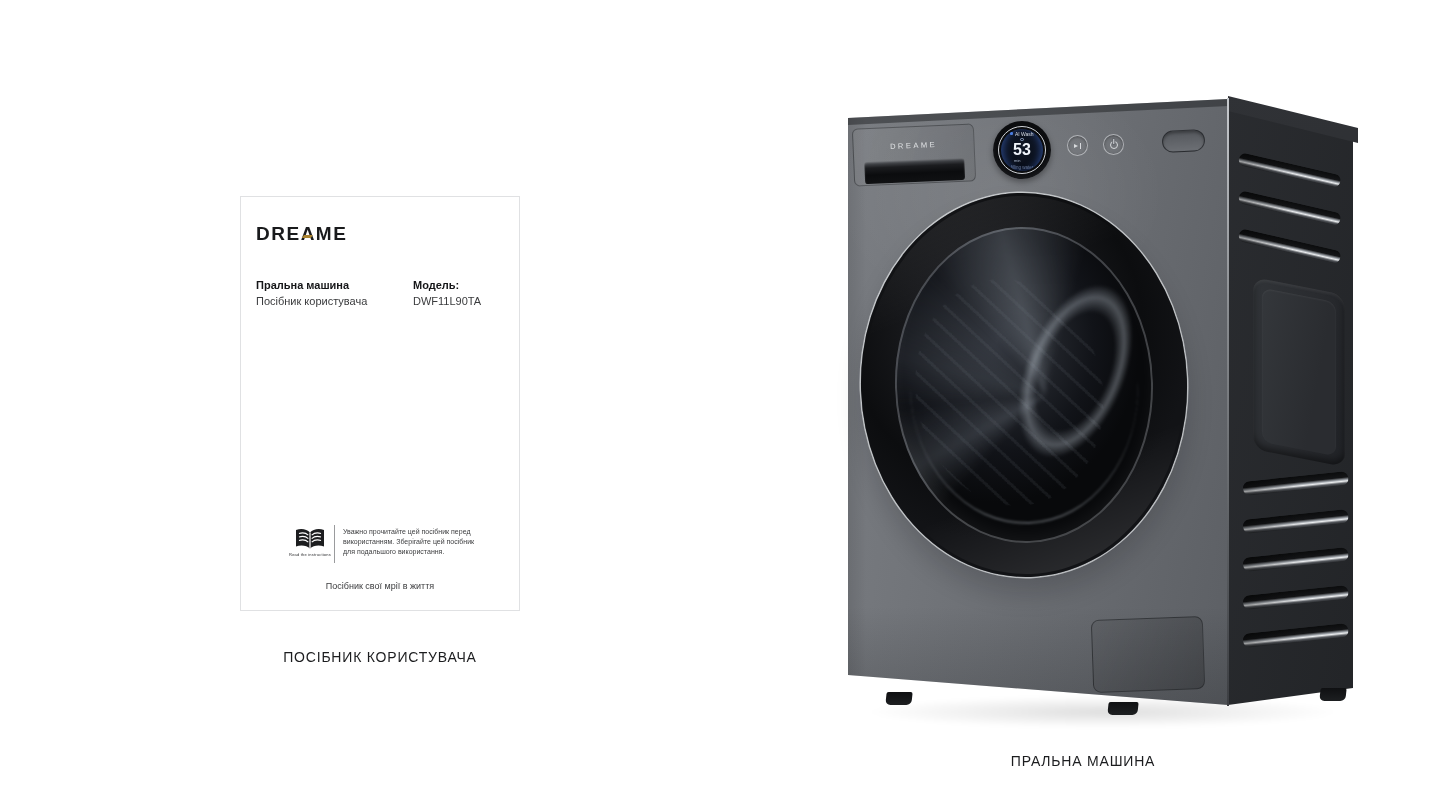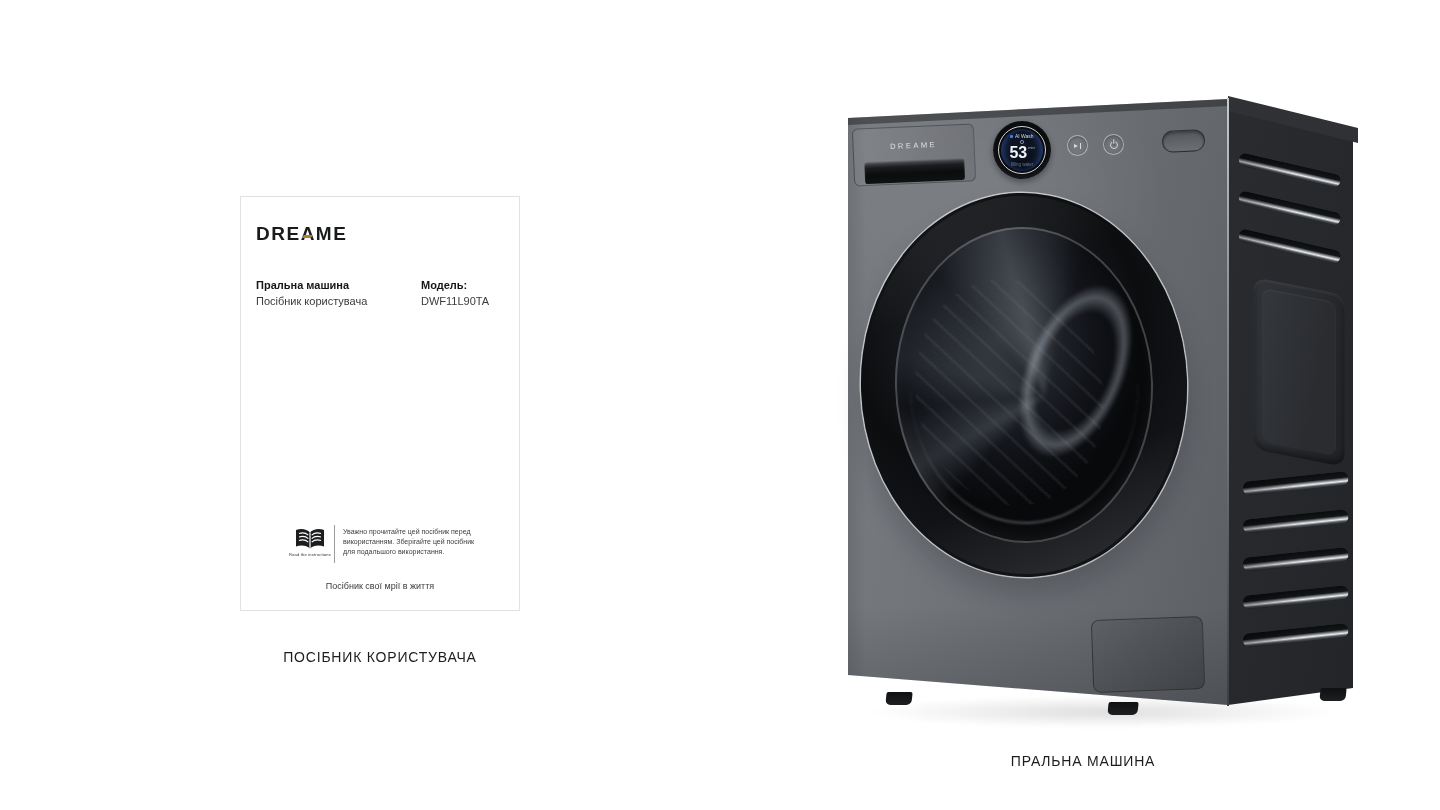--- a/index.html
+++ b/index.html
@@ -10,21 +10,21 @@
   
   .manual-card { position:absolute; left:240px; top:196px; width:280px; height:415px;
     background:#ffffff; border:1px solid #e0e1e3; }
   .logo { position:absolute; left:15px; top:26px; font-size:19px; font-weight:700;
     letter-spacing:1.5px; color:#191a1c; display:flex; }
   .logo-a { position:relative; display:inline-block; }
   .logo-accent { position:absolute; left:2px; top:56%; width:9px; height:2.5px;
     background:#a9822f; transform:skewX(-35deg); }
   .prod-col { position:absolute; top:82px; }
   .col1 { left:15px; }
-  .col2 { left:172px;margin-left:8px; }
+  .col2 { left:172px; }
   .prod-title { font-size:11px; font-weight:700; color:#151618; }
   .prod-sub { font-size:11px; color:#3a3b3d; margin-top:4px; }
   .card-footer { position:absolute; left:0; top:326px; width:100%; }
   .book-wrap { position:absolute; left:48px; top:4px; width:42px; text-align:center; }
   .book-icon { display:block; margin:0 auto; }
   .book-caption { font-size:4px; color:#2a2b2d; margin-top:1px; letter-spacing:0.2px; }
   .footer-divider { position:absolute; left:93px; top:2px; width:1px; height:38px; background:#9a9b9d; }
   .notice { position:absolute; left:102px; top:4px; width:132px; font-size:7px;
     line-height:1.4; color:#3c3d3f; }
   .tagline { position:absolute; left:0; top:384px; width:100%; text-align:center;
@@ -92,21 +92,21 @@
     z-index:7; background:radial-gradient(circle at 50% 45%, #0b0c0e 58%, #17181b 74%, #46494e 96%, #2a2c2f 100%);
     box-shadow:0 3px 6px rgba(0,0,0,0.35); }
   .dial-ring { position:absolute; inset:5px; border-radius:50%; border:1.5px solid #cfd2d6; }
   .dial-screen { position:absolute; inset:8px; border-radius:50%; overflow:hidden;
     background:radial-gradient(circle at 50% 42%, #101827 0%, #0a0f1a 55%, #06080f 100%);
     box-shadow:inset 7px 0 9px -5px rgba(72,122,232,0.55), inset -7px 0 9px -5px rgba(72,122,232,0.55);
     display:flex; flex-direction:column; align-items:center; justify-content:center; }
   .disp-top { font-size:5px; color:#d8dee9; display:flex; align-items:center; gap:1.5px; }
   .disp-dot { width:3px; height:3px; background:#4a7de0; border-radius:1px; }
   .disp-mini { width:3.5px; height:3.5px; border:0.8px solid #8fa3c4; border-radius:50%; margin-top:1px; }
-  .disp-val-row { display:flex; align-items:flex-start; line-height:1; margin-top:1px; }
+  .disp-val-row { display:flex; align-items:flex-start; line-height:1; margin-top:1px;flex-direction:column; }
   .disp-val { font-size:16px; font-weight:700; color:#f0f4fa; }
   .disp-unit { font-size:4px; color:#aebbd2; margin-top:1px; margin-left:1px; }
   .disp-bottom { font-size:4.5px; color:#67789a; margin-top:1.5px; }
 
   .panel-btn { position:absolute; width:21px; height:21px; border-radius:50%; z-index:7;
     border:1px solid rgba(225,228,232,0.55); background:rgba(255,255,255,0.03);
     box-shadow:inset 0 1px 3px rgba(0,0,0,0.35);
     display:flex; align-items:center; justify-content:center; }
   .btn-playpause { left:227px; top:45px; }
   .btn-power { left:263px; top:44px; }

